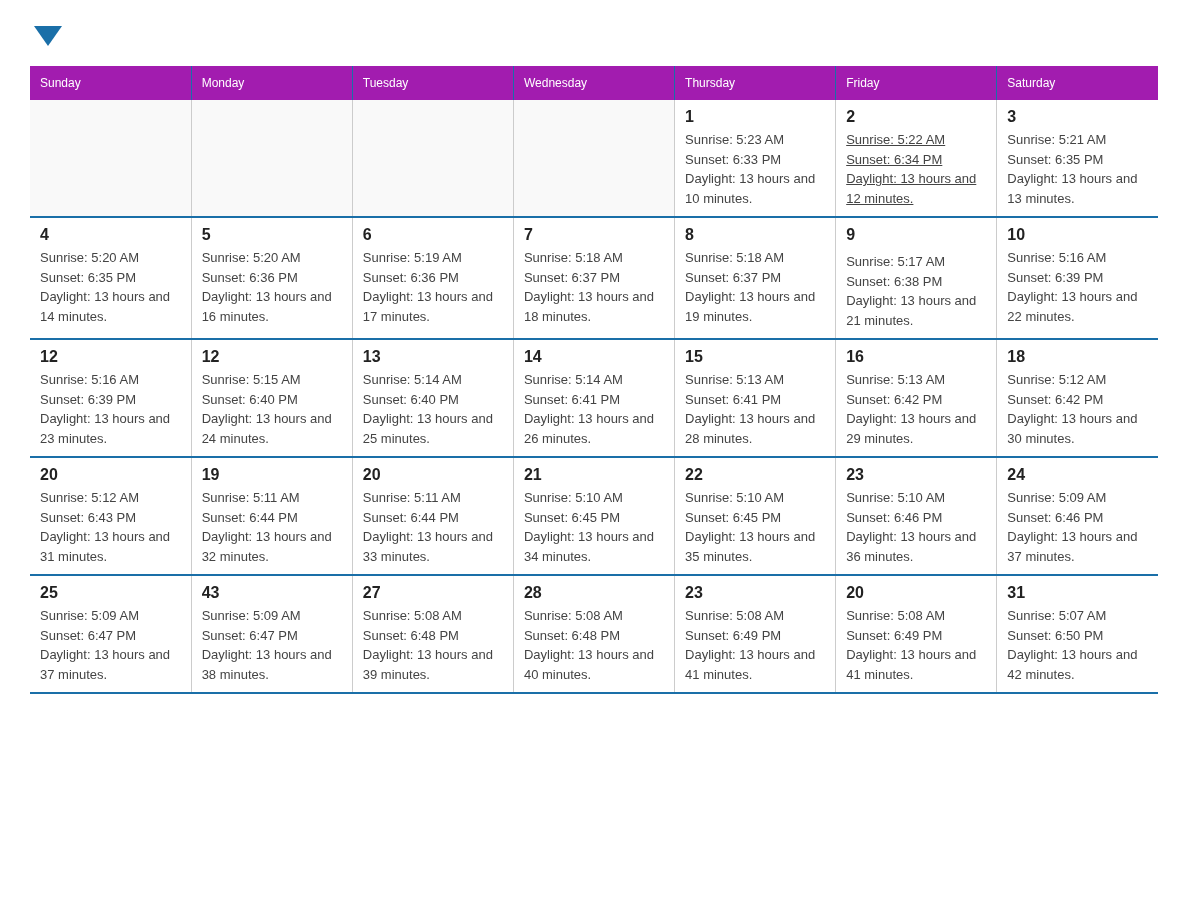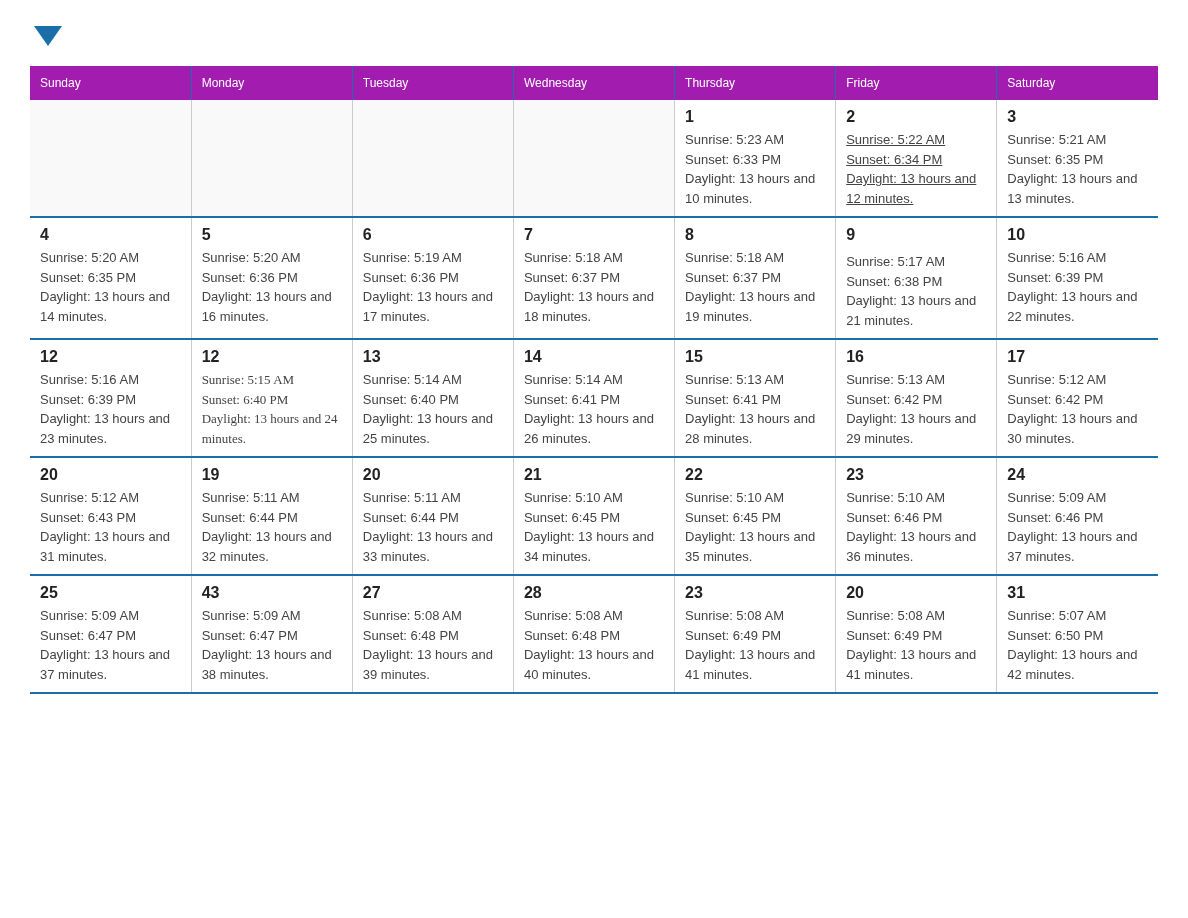--- a/index.html
+++ b/index.html
@@ -199,21 +199,21 @@
       </tr>
       <tr>
         <td>
           <div class="day-number">12</div>
           <div class="day-info" style="white-space: pre-line;">Sunrise: 5:16 AM
 Sunset: 6:39 PM
 Daylight: 13 hours and 23 minutes.</div>
         </td>
         <td>
           <div class="day-number">12</div>
-          <div class="day-info" style="white-space: pre-line; font-family: Liberation Serif, serif;">Sunrise: 5:15 AM
+          <div class="day-info" style="white-space: pre-line;">Sunrise: 5:15 AM
 Sunset: 6:40 PM
 Daylight: 13 hours and 24 minutes.</div>
         </td>
         <td>
           <div class="day-number">13</div>
           <div class="day-info" style="white-space: pre-line;">Sunrise: 5:14 AM
 Sunset: 6:40 PM
 Daylight: 13 hours and 25 minutes.</div>
         </td>
         <td>
@@ -228,21 +228,21 @@
 Sunset: 6:41 PM
 Daylight: 13 hours and 28 minutes.</div>
         </td>
         <td>
           <div class="day-number">16</div>
           <div class="day-info" style="white-space: pre-line;">Sunrise: 5:13 AM
 Sunset: 6:42 PM
 Daylight: 13 hours and 29 minutes.</div>
         </td>
         <td>
-          <div class="day-number">17</div>
+          <div class="day-number">18</div>
           <div class="day-info" style="white-space: pre-line;">Sunrise: 5:12 AM
 Sunset: 6:42 PM
 Daylight: 13 hours and 30 minutes.</div>
         </td>
       </tr>
       <tr>
         <td>
           <div class="day-number">20</div>
           <div class="day-info" style="white-space: pre-line;">Sunrise: 5:12 AM
 Sunset: 6:43 PM

